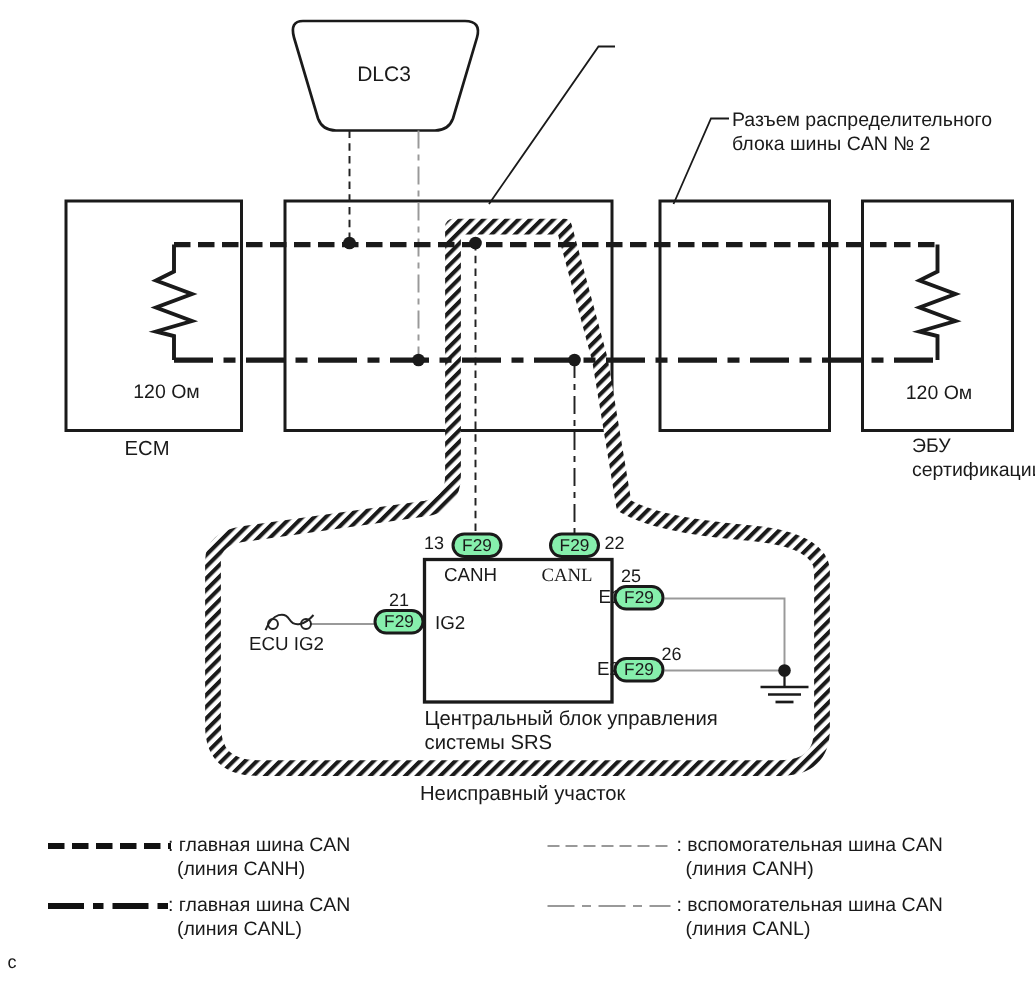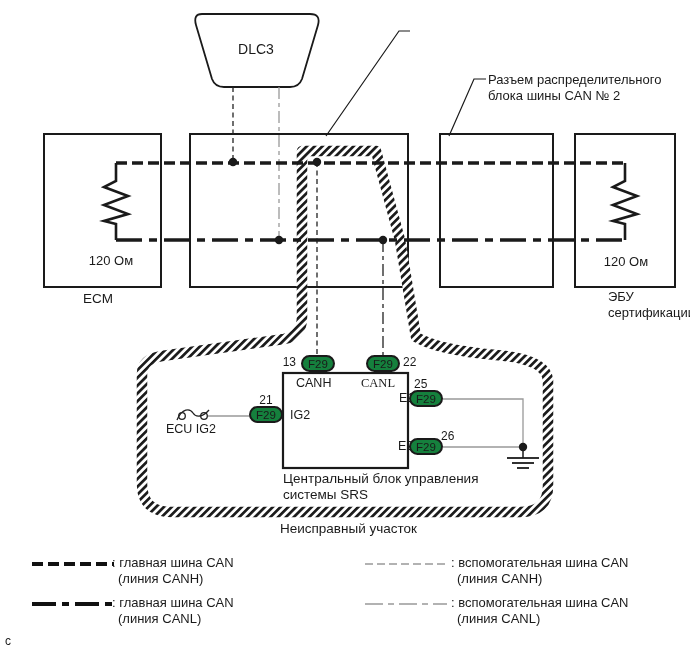--- a/index.html
+++ b/index.html
@@ -3,21 +3,21 @@
 <meta charset="utf-8">
 <style>
   html,body{margin:0;padding:0;background:#fff;}
   #stage{position:relative;width:690px;height:659px;background:#fff;overflow:hidden;
          font-family:"Liberation Sans",sans-serif;color:#1a1a1a;}
   #diagram-svg{position:absolute;left:0;top:0;z-index:1;}
   .t{position:absolute;z-index:2;font-family:"Liberation Sans",sans-serif;color:#1a1a1a;
      white-space:pre-line;line-height:1.22;}
   .ctr{text-align:center;}
   .oval{position:absolute;z-index:3;box-sizing:border-box;width:34px;height:17px;
-        border:2px solid #1a1a1a;border-radius:9px;background:#15803d;
+        border:2px solid #1a1a1a;border-radius:9px;background:#86efac;
         display:flex;align-items:center;justify-content:center;
         font-size:11.5px;font-family:"Liberation Sans",sans-serif;}
   .pinnum{position:absolute;z-index:2;font-size:12px;width:24px;}
   .pinname{position:absolute;z-index:2;font-size:12.5px;}
   .legend-item{position:absolute;z-index:2;font-size:13px;line-height:16px;}
   .legend-item .l2{margin-left:6px;}
 </style>
 </head>
 <body>
 

